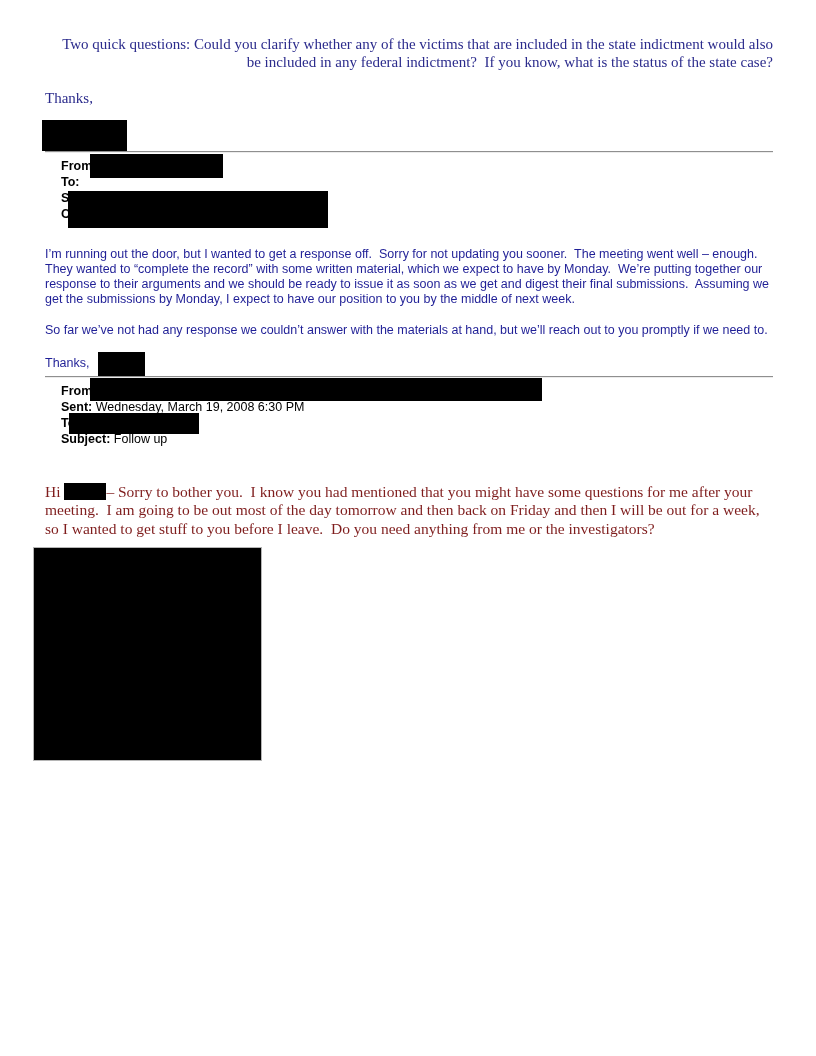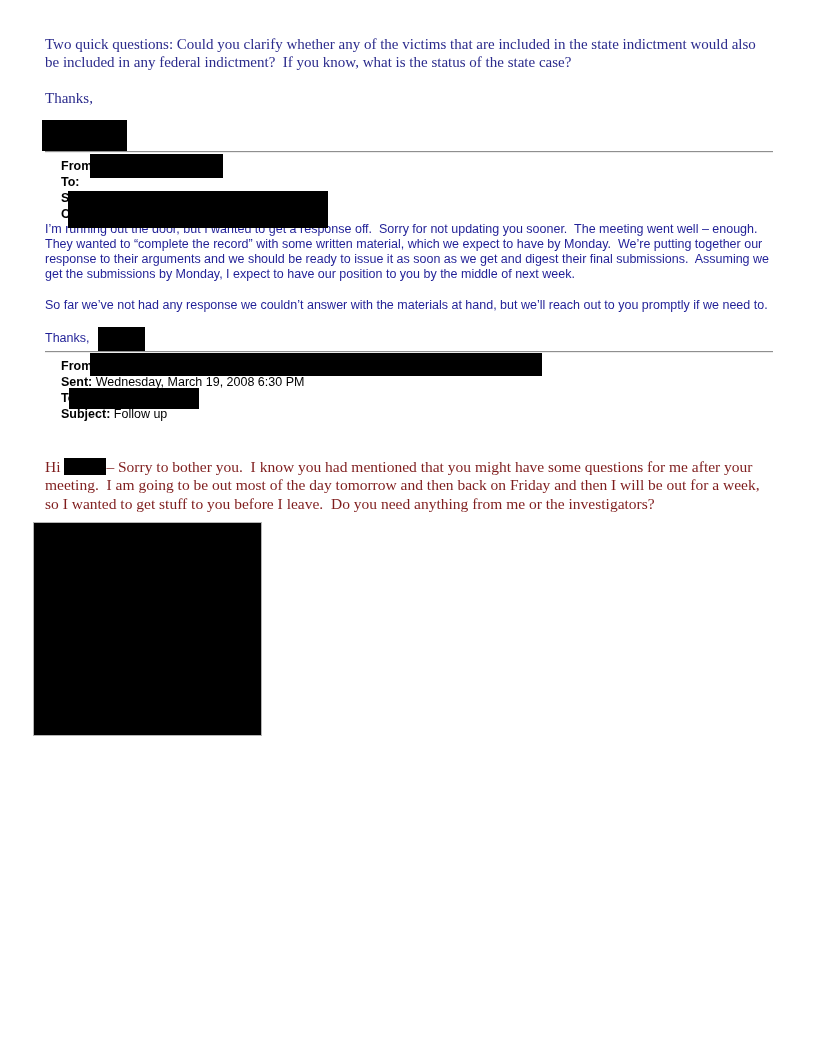--- a/index.html
+++ b/index.html
@@ -19,20 +19,21 @@
   }
 
   
   .top-body {
     margin: 0;
     font-family: "Liberation Serif", serif;
     font-size: 15px;
     line-height: 17.5px;
     color: #2b2b8c;
     white-space: pre-wrap;
+    text-align: right;
   }
   .top-closing {
     margin: 19px 0 0 0;
     font-family: "Liberation Serif", serif;
     font-size: 15px;
     line-height: 17px;
     color: #2b2b8c;
   }
 
   
@@ -69,21 +70,21 @@
   .red-to2   { position: absolute; left: 24px; top: 30px;  width: 130px; height: 21px; }
 
   
   .blue {
     font-size: 12.5px;
     line-height: 15px;
     color: #1f1f96;
     white-space: pre-wrap;
     margin: 0;
   }
-  .bp1 { }
+  .bp1 { margin-top: 25px; }
   .bp2 { margin-top: 16px; }
   .blue-closing { margin-top: 13px; line-height: 24px; }
   .inline-sig {
     display: inline-block;
     width: 47px;
     height: 24px;
     margin-left: 9px;
     vertical-align: middle;
   }
 

